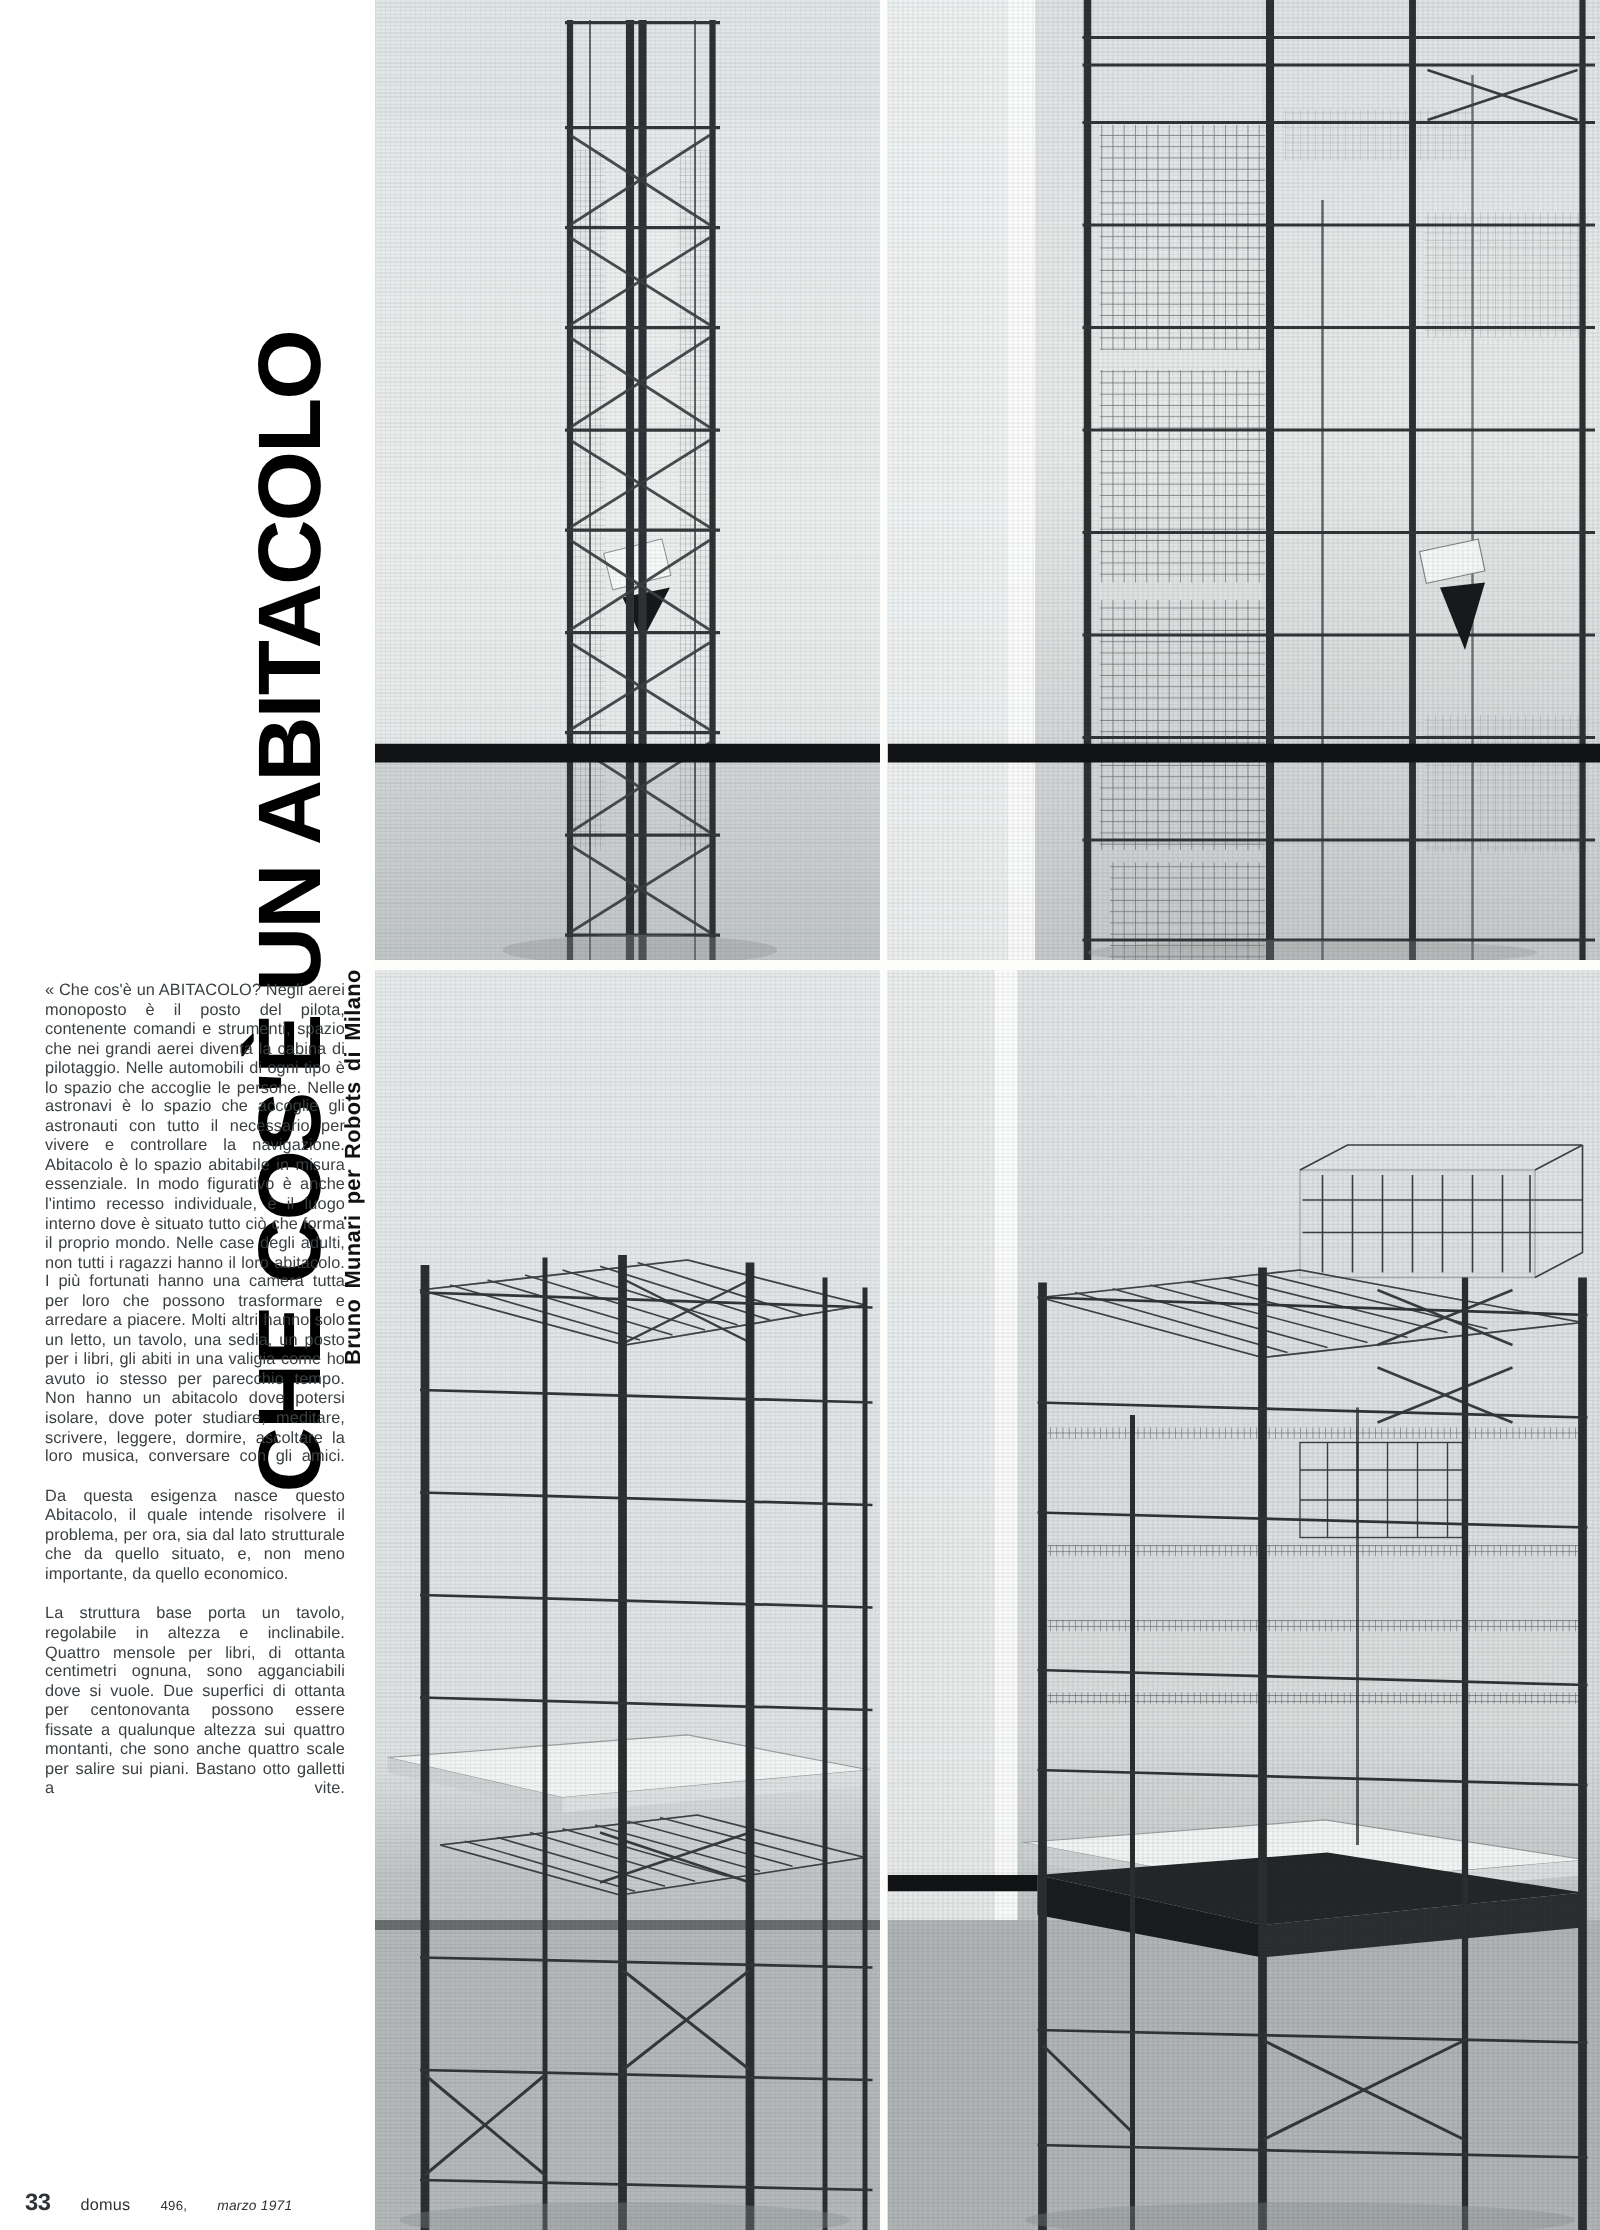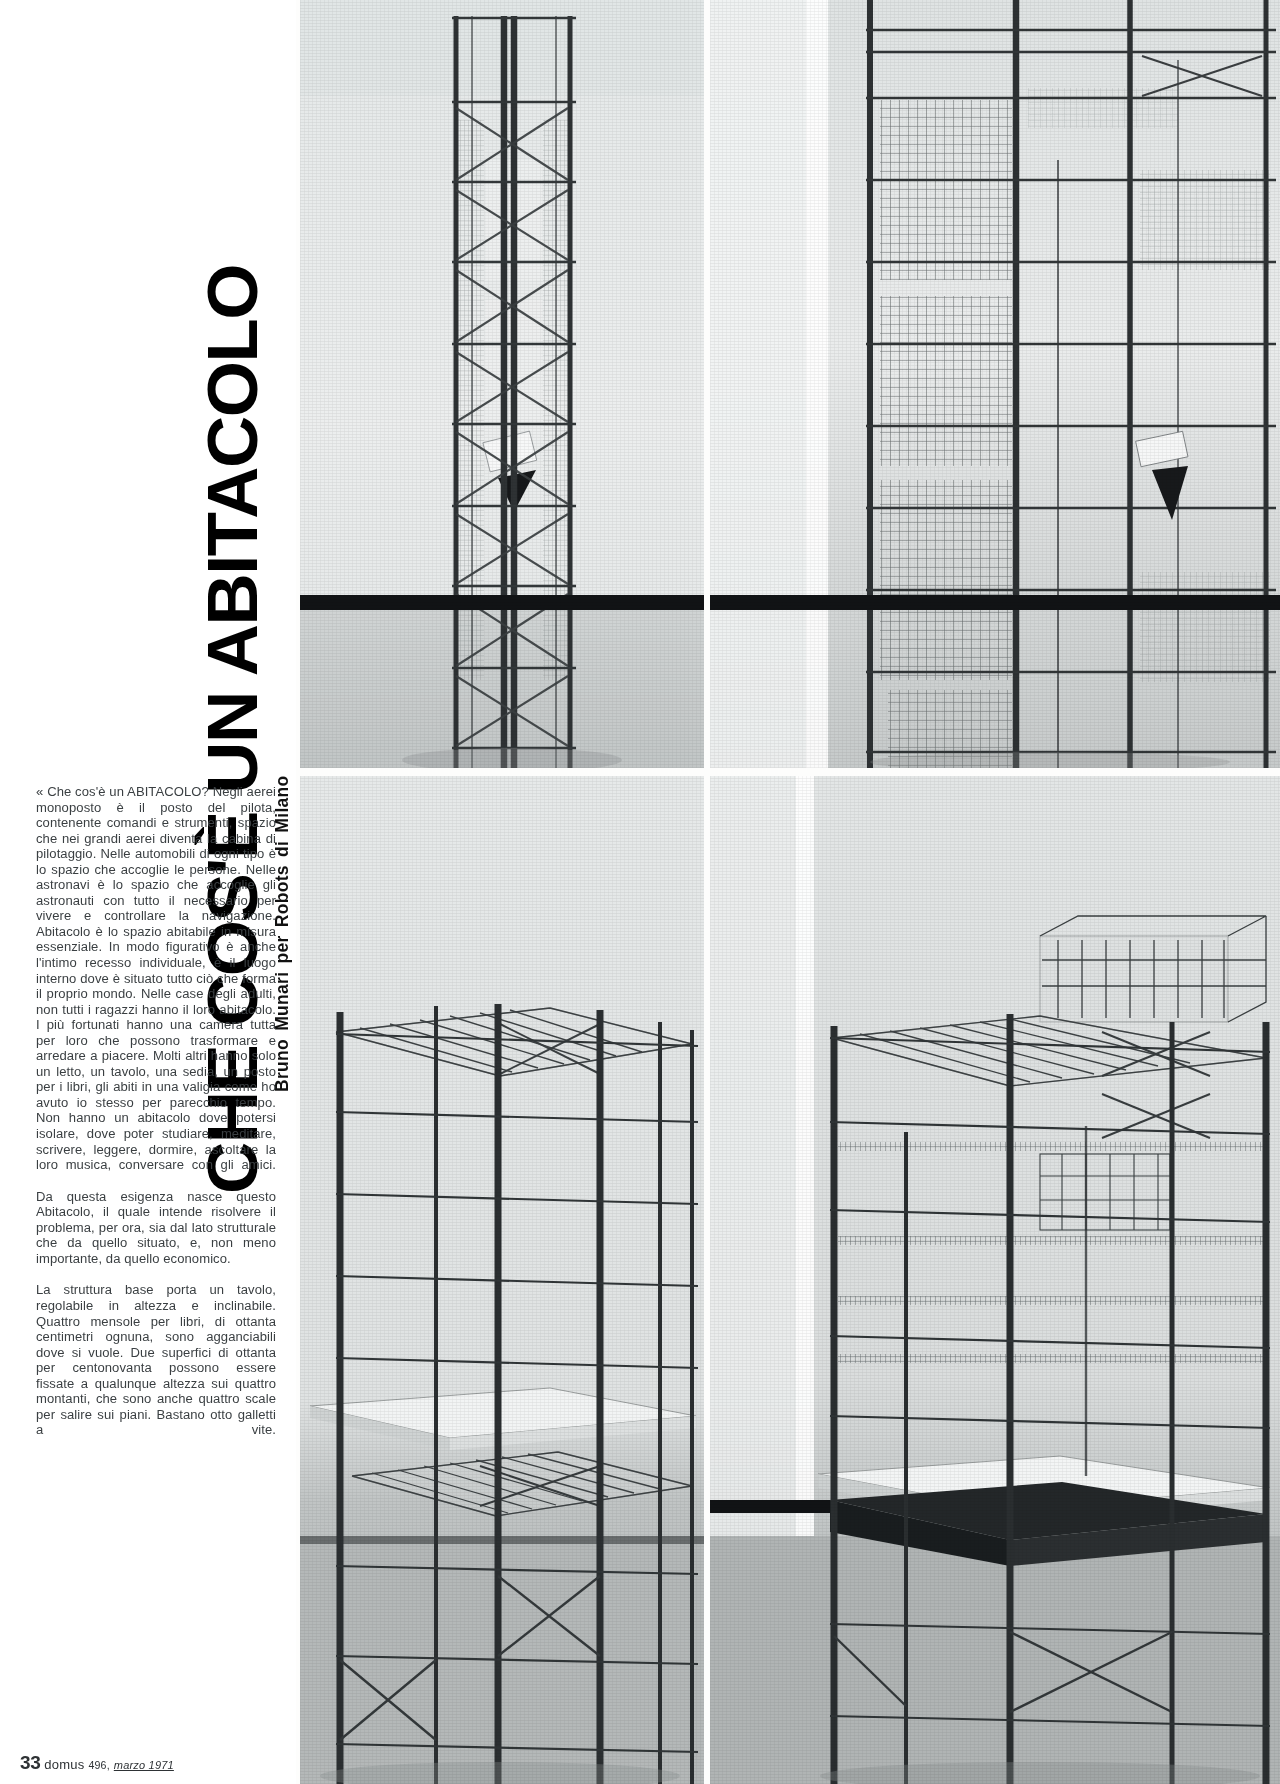--- a/index.html
+++ b/index.html
@@ -100,42 +100,41 @@
     text-align-last: justify;
   }
 
   
   #footer {
     position: absolute;
     left: 20px;
     top: 1752px;
     display: flex;
     align-items: baseline;
-    gap: 4px;
+    gap: 24px;
     color: #2e3235;
   }
   #footer-page {
     font-size: 19px;
     font-weight: bold;
     letter-spacing: -0.4px;
   }
   #footer-mag {
     font-size: 13px;
     letter-spacing: 0.2px;
   }
   #footer-issue {
     font-size: 10.6px;
     letter-spacing: 0.2px;
     text-align: center;
   }
   #footer-date {
     font-size: 11px;
     font-style: italic;
     letter-spacing: 0.2px;
-    text-decoration: underline;
   }
 
   
   #photo-grid {
     position: absolute;
     left: 296px;
     top: 0;
     width: 984px;
     height: 1784px;
   }

